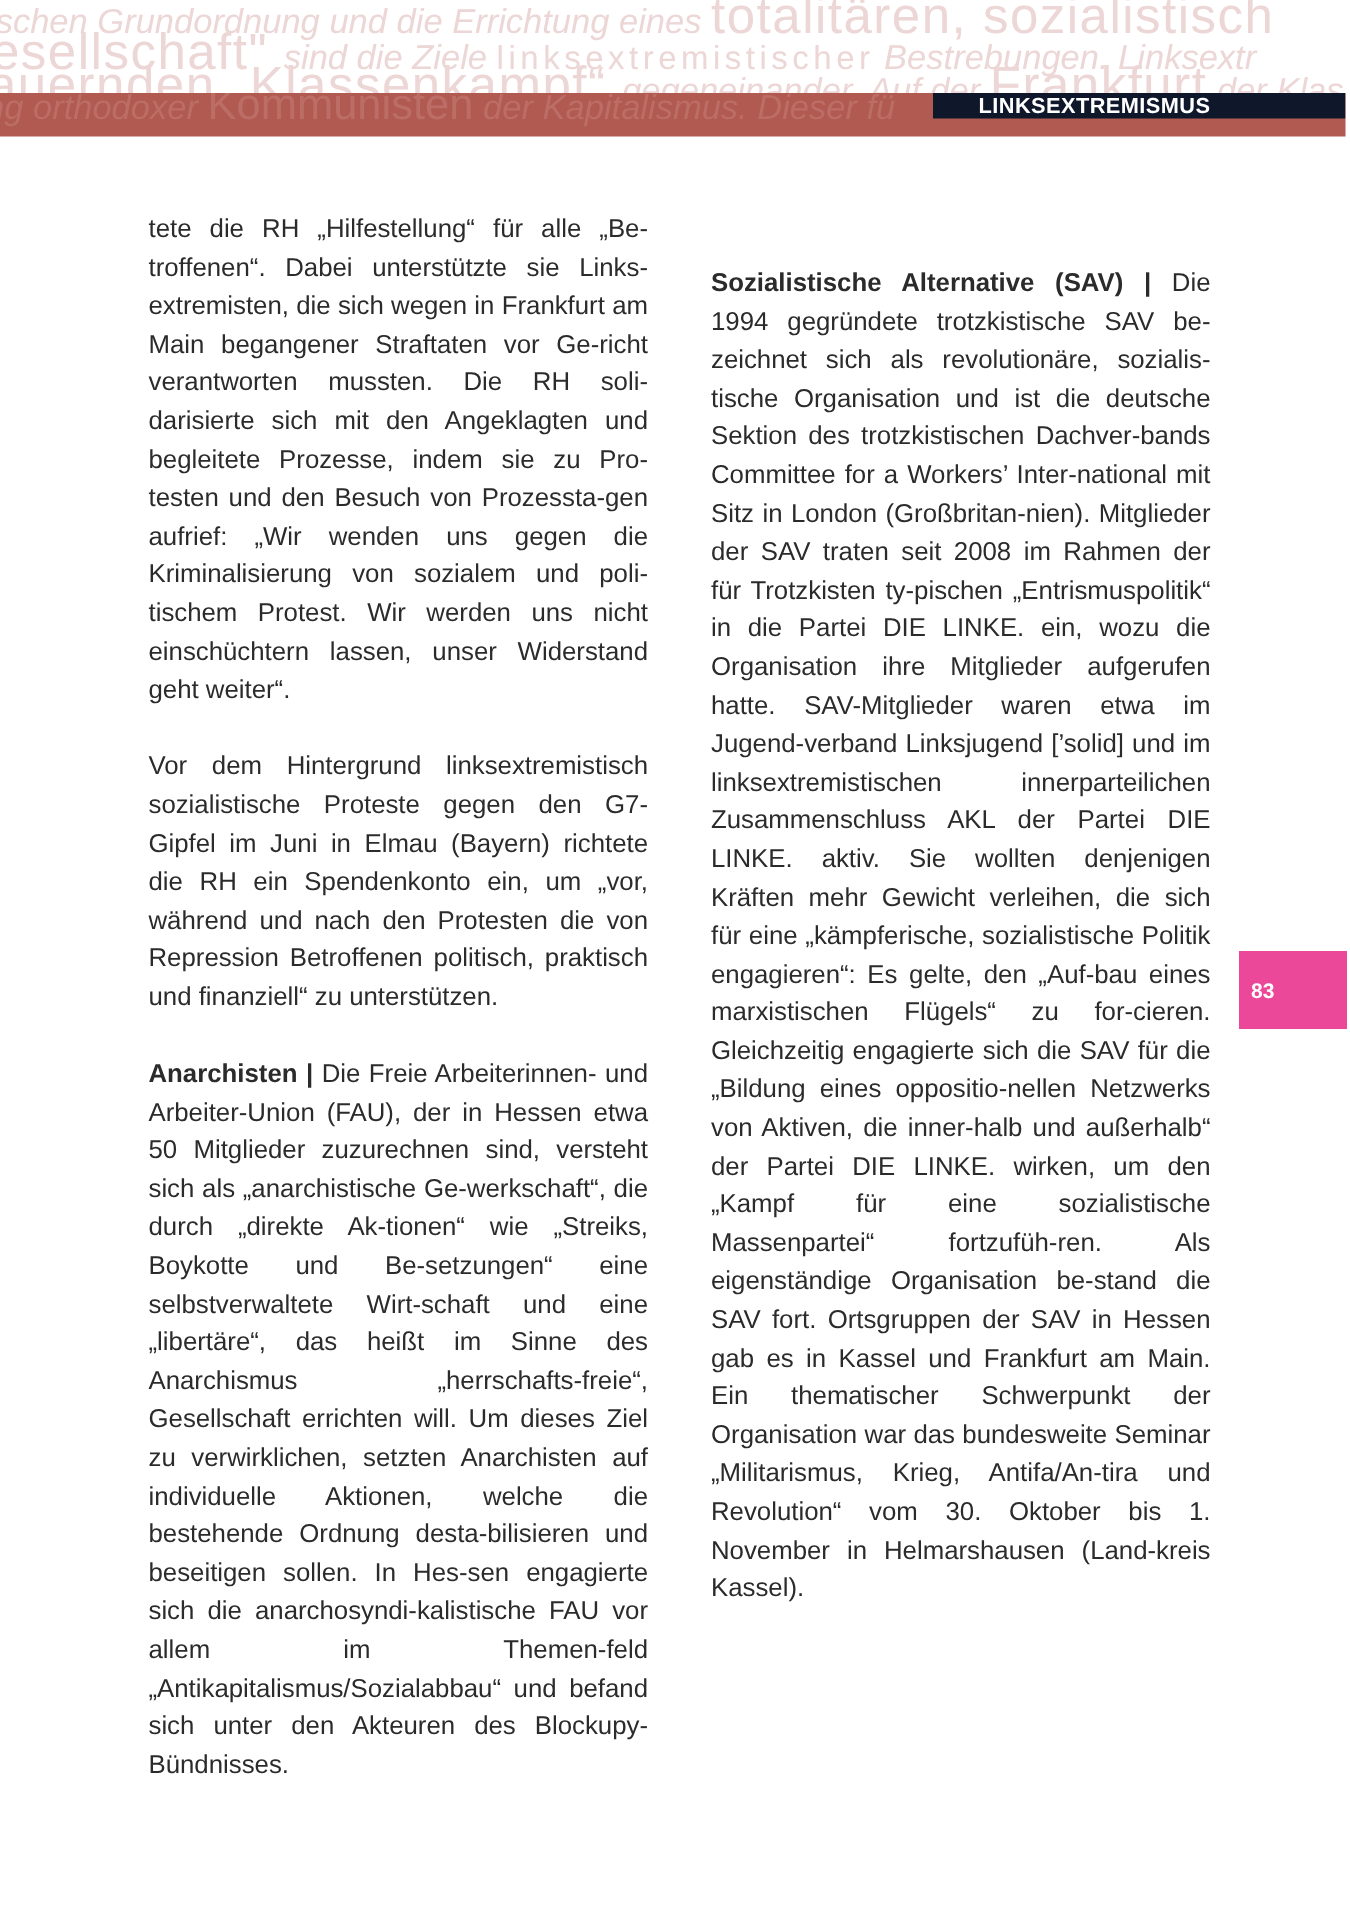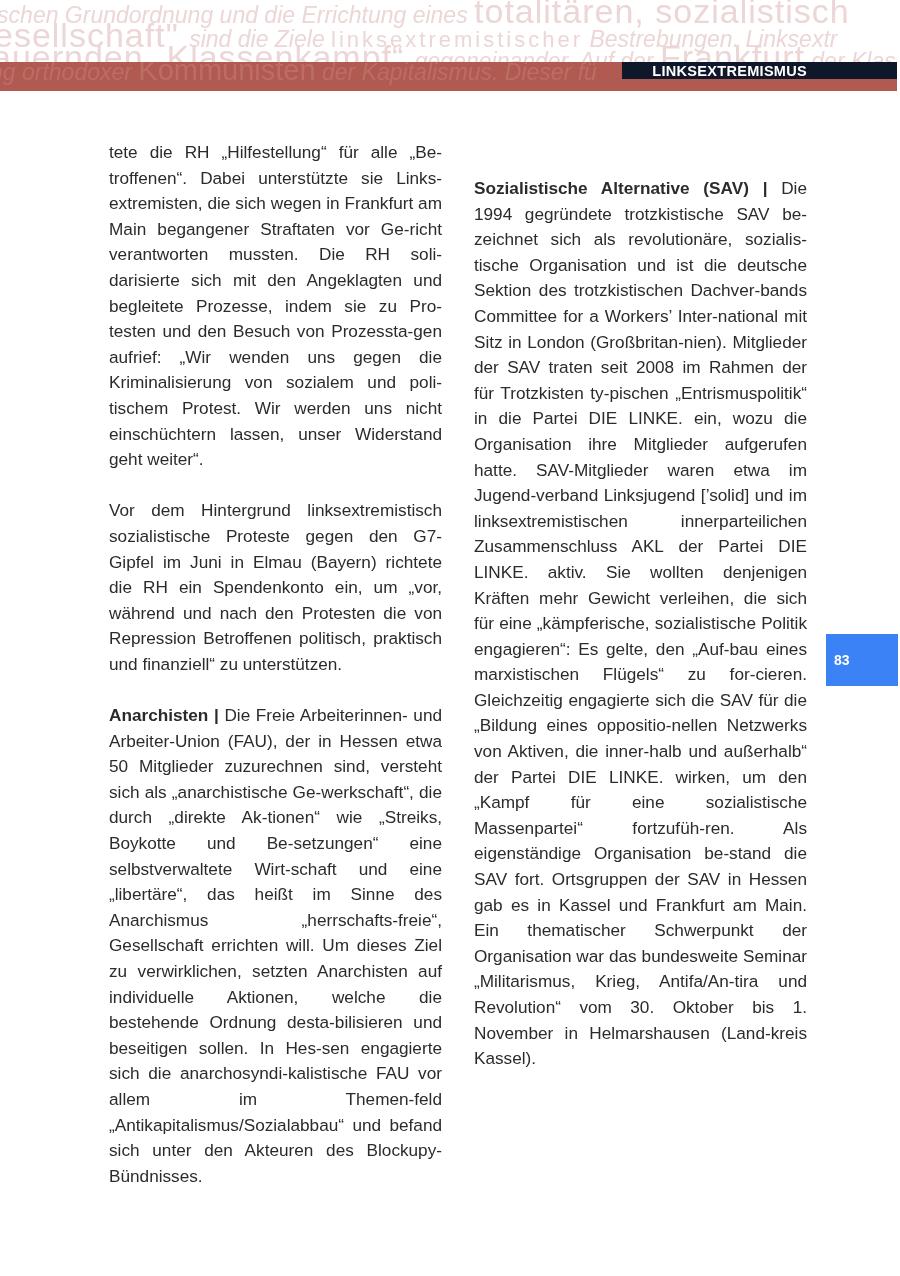--- a/index.html
+++ b/index.html
@@ -33,28 +33,28 @@
   .band-label {
     position:absolute; right:0; top:0; height:17px; padding:0 90px 0 30px;
     display:flex; align-items:center;
     color:#ffffff; font-weight:bold; font-size:14.5px; letter-spacing:0.3px;
     background:#0f172a;
   }
   .col {
     position:absolute; top:140px; width:333px;
     font-size:17.2px; line-height:25.6px; text-align:justify; hyphens:manual;
   }
-  .col-left { left:109px; }
+  .col-left { left:99px; }
   .col-right { left:474px;margin-top:36px; }
   .col p { margin:0 0 25.6px 0; }
   .col p.last { margin-bottom:0; }
   .col b { font-weight:bold; }
   .page-num {
     position:absolute; left:826px; top:634px; width:72px; height:52px;
-    background:#3b82f6; color:#ffffff; font-size:14px; font-weight:bold;
+    background:#ec4899; color:#ffffff; font-size:14px; font-weight:bold;
     display:flex; align-items:center; padding-left:8px; box-sizing:border-box;
   }
 </style>
 </head>
 <body>
 
 <div class="bg-words">
   <div class="bg-line l1">
     <span class="it">ischen Grundordnung und die Errichtung eines </span><span class="big">totalitären, sozialistisch</span>
   </div>

